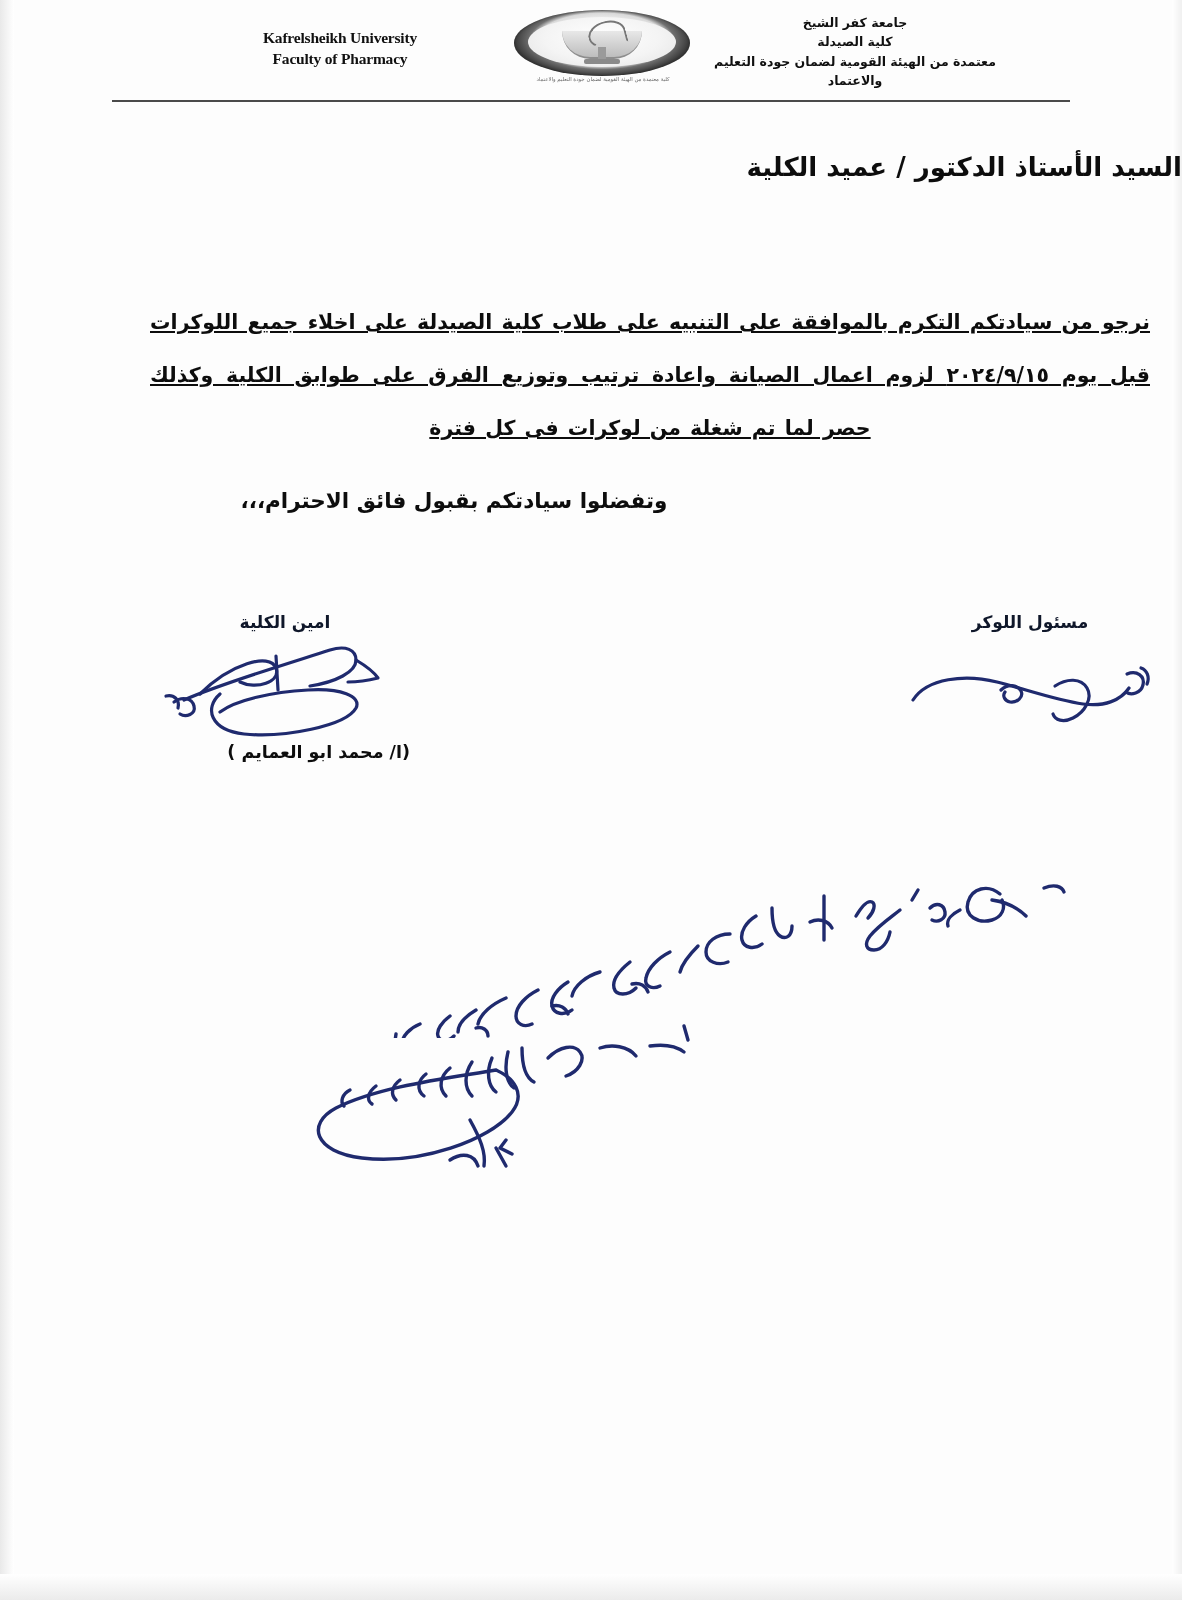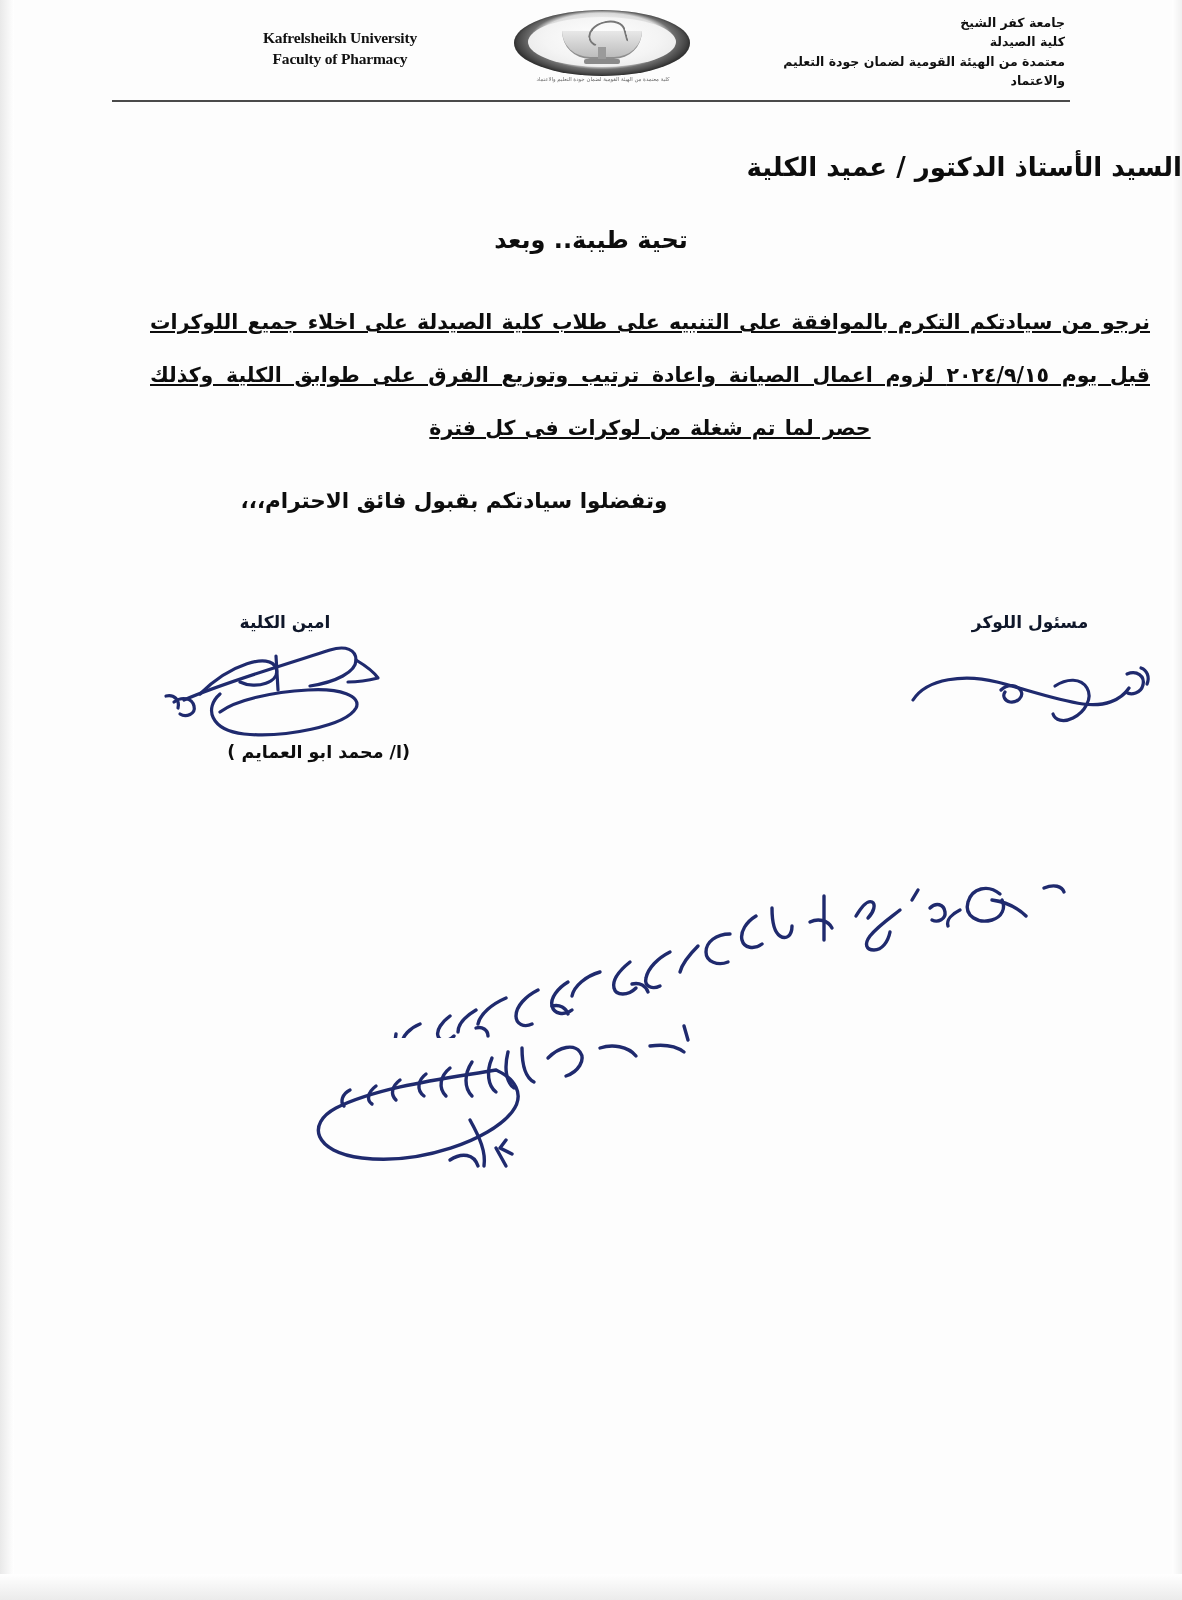--- a/index.html
+++ b/index.html
@@ -48,20 +48,21 @@
     font-weight: bold;
     font-size: 15.5px;
     letter-spacing: -0.2px;
     line-height: 1.35;
     color: #101010;
   }
   .lh-ar {
     position: absolute;
     right: 5px; top: 7px;
     width: 420px;
+    text-align: center;
     direction: rtl;
     font-family: "DejaVu Sans", "Liberation Sans", sans-serif;
     font-weight: bold;
     font-size: 12.5px;
     line-height: 1.55;
     color: #101010;
   }
   .lh-ar div { white-space: nowrap; }
 
   
@@ -252,21 +253,20 @@
       <div>كلية الصيدلة</div>
       <div>معتمدة من الهيئة القومية لضمان  جودة التعليم</div>
       <div>والاعتماد</div>
     </div>
   </div>
 
   <div id="header-rule"></div>
 
   <div id="salutation" class="ar-block">السيد  الأستاذ الدكتور / عميد الكلية</div>
 
-  <div id="greeting" class="ar-block">تحية طيبة.. وبعد</div>
 
   <div id="body-paragraph" class="ar-block">نرجو من سيادتكم التكرم  بالموافقة على التنبيه على طلاب كلية الصيدلة  على اخلاء  جميع  اللوكرات  قبل يوم ٢٠٢٤/٩/١٥ لزوم اعمال الصيانة واعادة ترتيب  وتوزيع  الفرق على  طوابق الكلية  وكذلك حصر لما تم شغلة من لوكرات فى كل فترة</div>
 
   <div id="closing" class="ar-block">وتفضلوا سيادتكم بقبول فائق الاحترام،،،</div>
 
   <div class="sig-block" id="sig-right">
     <div class="sig-title">مسئول اللوكر</div>
     <svg class="ink" width="250" height="90" viewBox="0 0 250 90">
       <g fill="none" stroke="#1f2a6e" stroke-width="3.2" stroke-linecap="round" stroke-linejoin="round">
         <path d="M8 62 C 22 40, 60 36, 92 44 C 120 51, 150 62, 178 66 C 200 69, 216 62, 224 50"></path>

